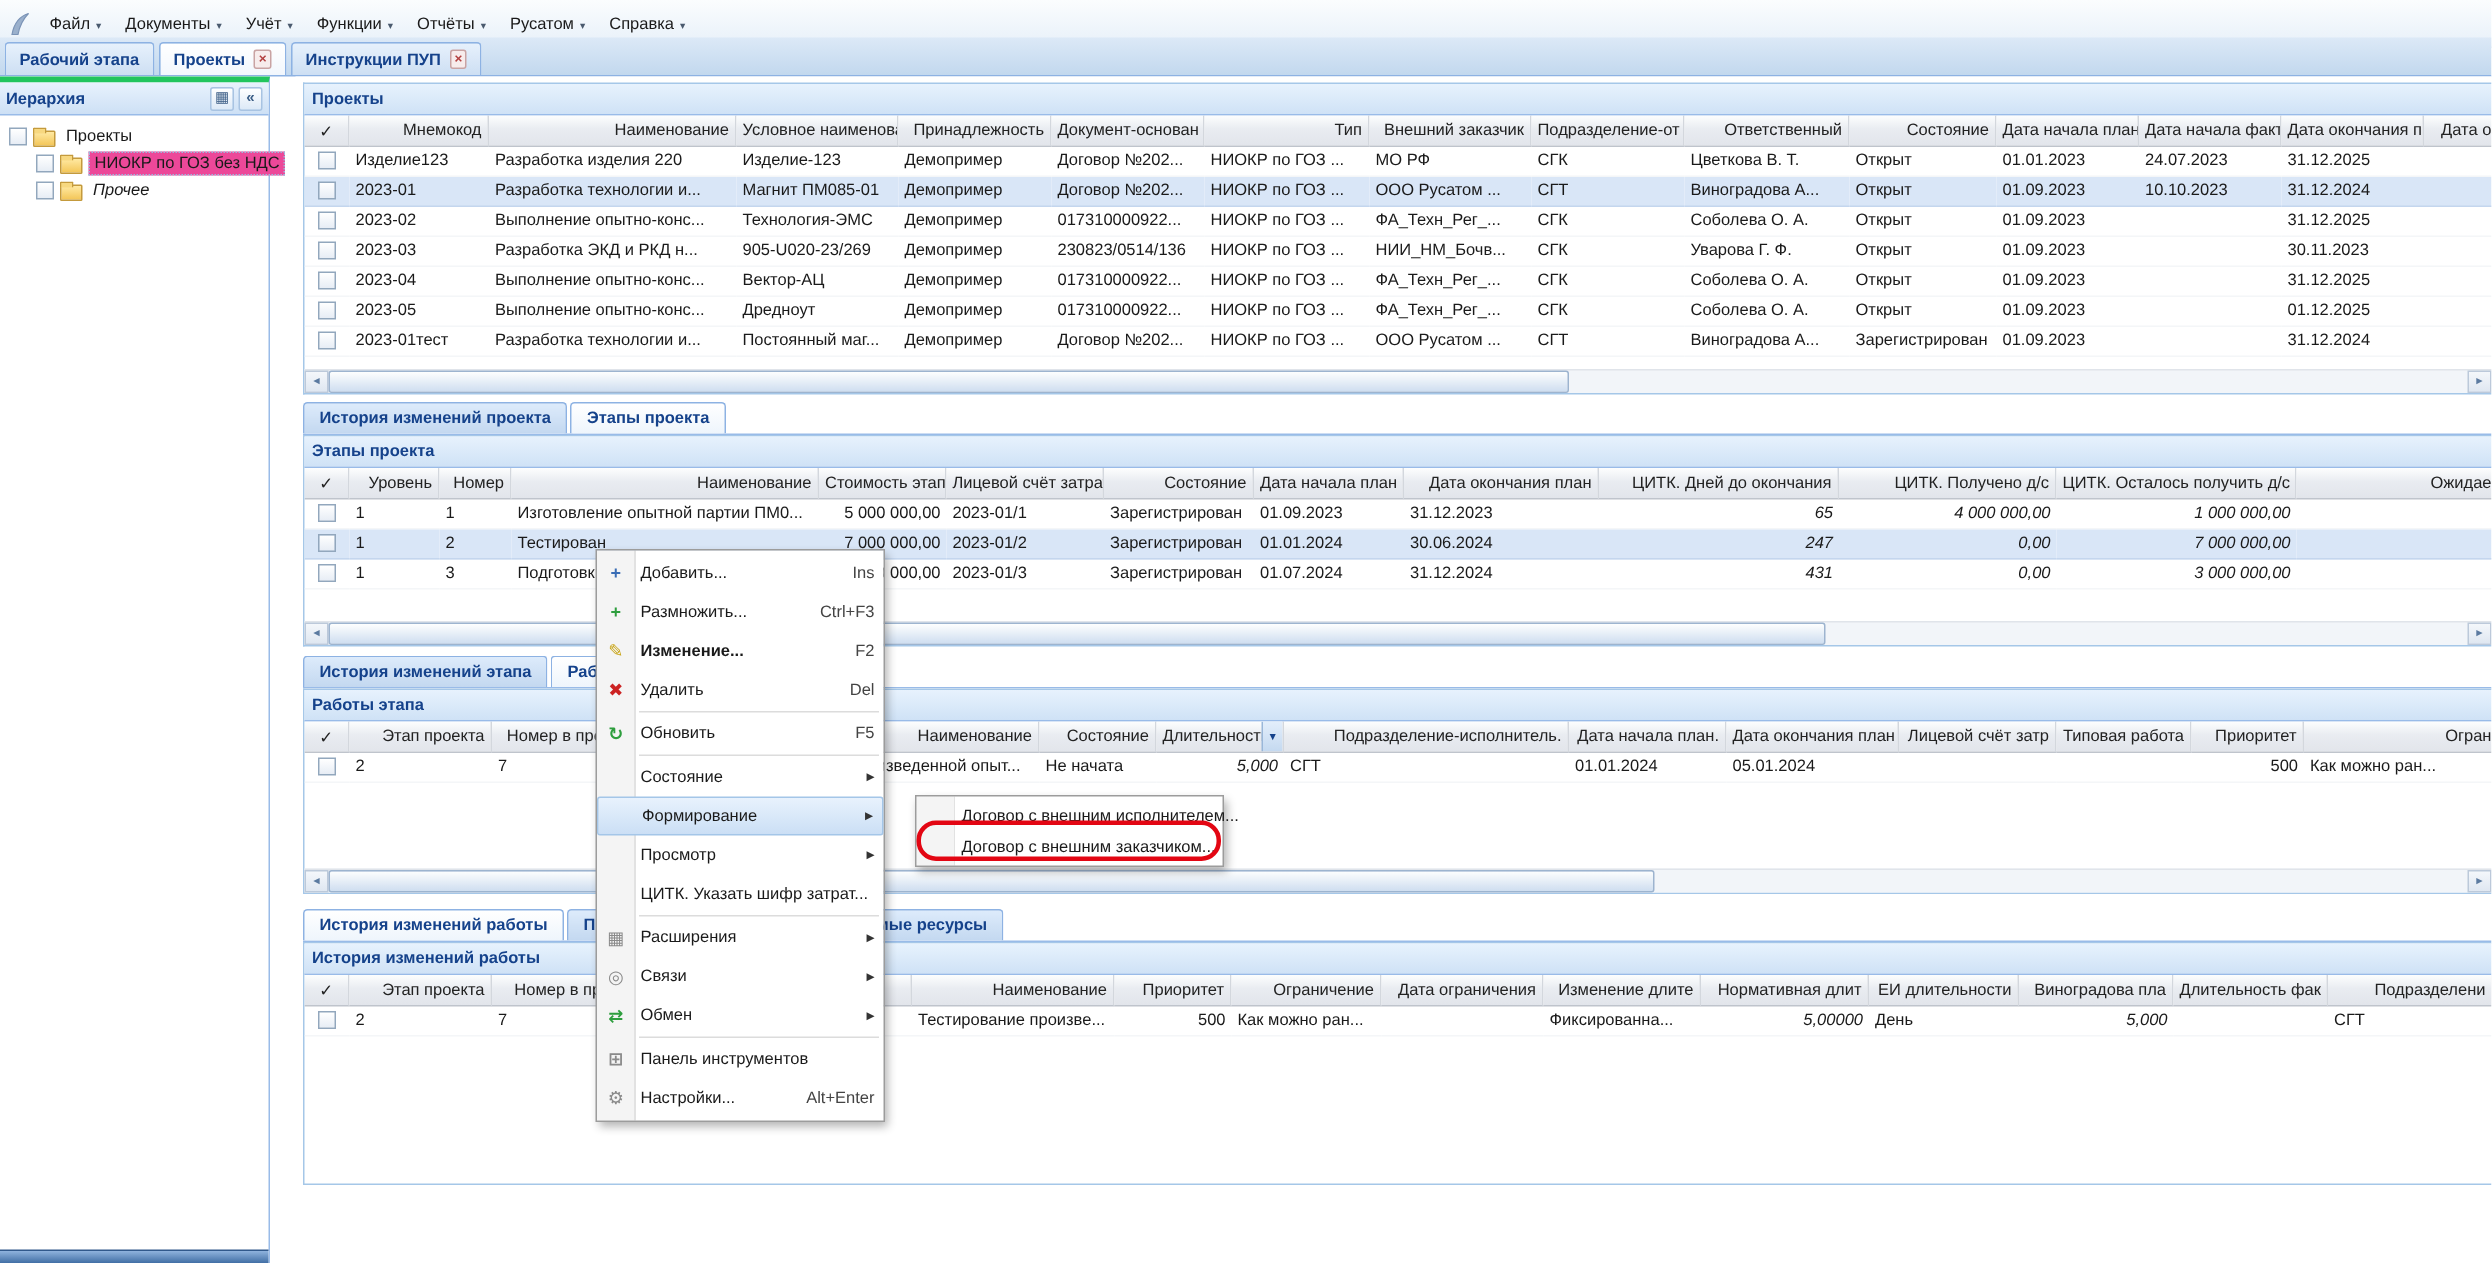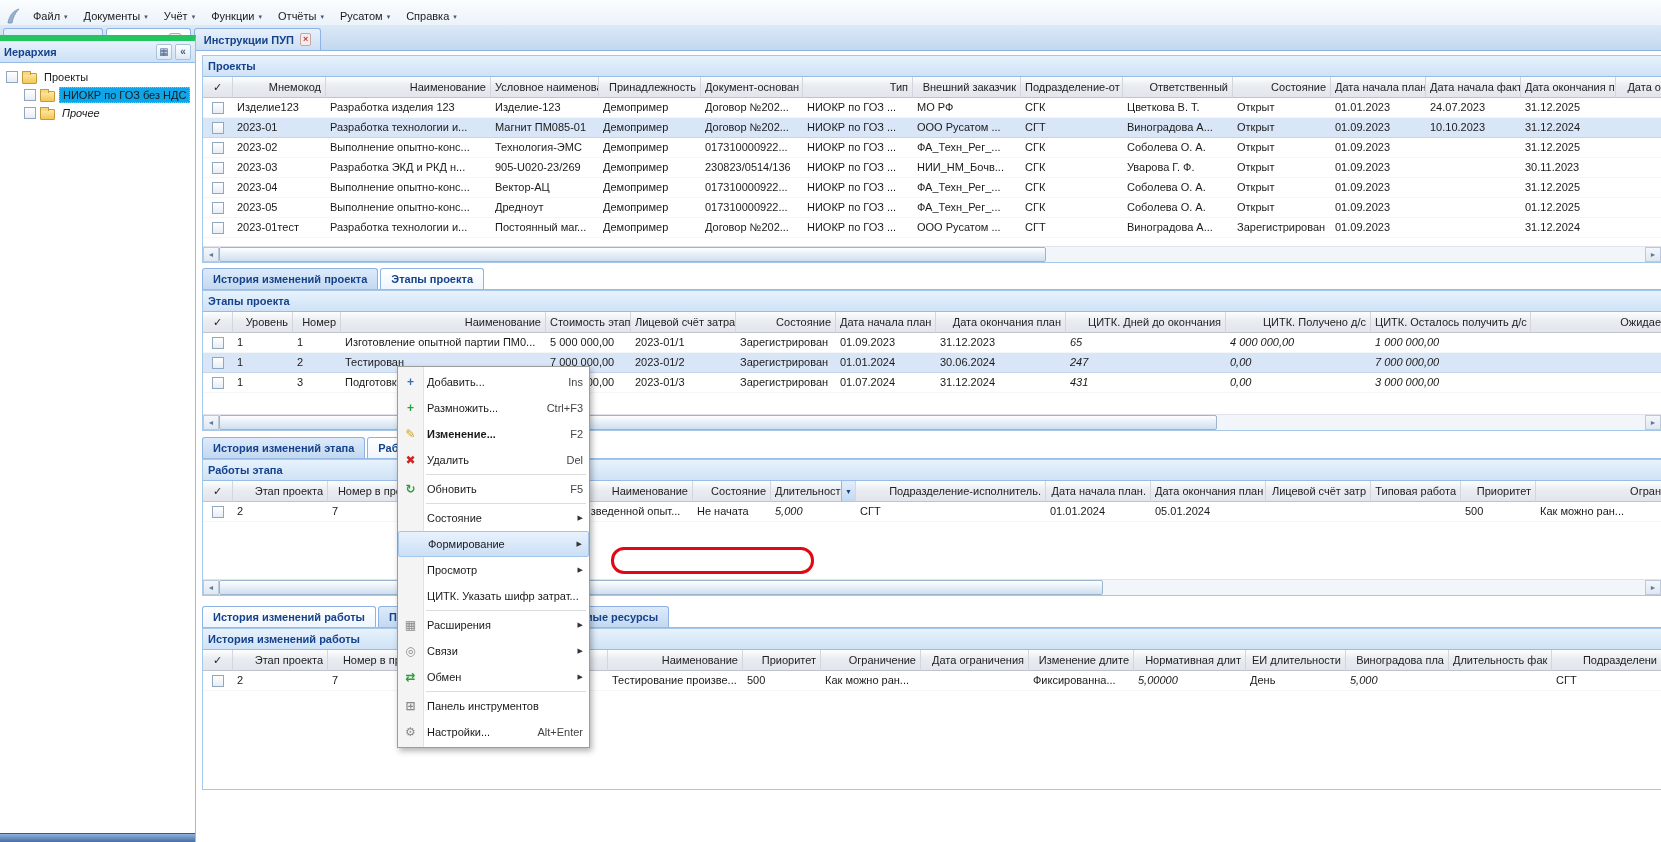--- a/index.html
+++ b/index.html
@@ -13,45 +13,45 @@
 .mbar-item{display:flex;align-items:center;gap:4px;padding:0 8px;height:100%;cursor:default}
 .mbar-item .caret{font-size:7px;color:#4a5a6e;margin-top:2px}
 
 
 .doctabs{position:absolute;left:0;top:25px;width:100%;height:26px;background:linear-gradient(#dce9f7,#c2d8ee);border-bottom:1px solid #8db2e3;display:flex;align-items:flex-end;padding:0 0 0 3px;gap:3px}
 .dtab{display:inline-flex;align-items:center;gap:6px;height:22px;padding:0 9px;border:1px solid #8db2e3;border-bottom:none;border-radius:3px 3px 0 0;background:linear-gradient(#e7f1fc,#cddff3);color:#15428b;font-weight:bold;white-space:nowrap;cursor:pointer}
 .dtab.active{background:linear-gradient(#ffffff,#f2f7fd)}
 .tclose{color:#b34040;font-weight:bold;font-size:9px;line-height:9px;border:1px solid #c9a3a3;border-radius:2px;background:#f7ecec;padding:1px 2px;cursor:pointer}
 
 
-.sidebar{position:absolute;left:0;top:35px;width:196px;bottom:0;background:#fff;border-right:1px solid #99bbe8;border-top:6px solid #22c55e}
+.sidebar{position:absolute;left:0;top:51px;width:180px;bottom:0;background:#fff;border-right:1px solid #99bbe8;border-top:4px solid #22c55e}
 .sidebar-header{height:22px;background:linear-gradient(#e8f2fd,#cde0f5);border-bottom:1px solid #99bbe8;display:flex;align-items:center;justify-content:space-between;padding:0 4px;color:#15428b;font-weight:bold}
 .sb-tools{display:flex;gap:3px}
 .sb-btn{width:16px;height:16px;border:1px solid #a8c3e2;border-radius:2px;background:linear-gradient(#fff,#dce9f7);color:#3c5e86;font-size:10px;line-height:13px;text-align:center;cursor:pointer}
 .tree{padding:5px 2px}
 .tnode{display:flex;align-items:center;gap:4px;height:18px;cursor:pointer;white-space:nowrap}
 .tnode .tlabel{padding:1px 3px}
-.tnode.selected .tlabel{background:#0ea5e9;border:1px dotted #9cb9dd}
+.tnode.selected .tlabel{background:#ec4899;border:1px dotted #9cb9dd}
 .cb{display:inline-block;width:12px;height:12px;border:1px solid #92a7bd;background:linear-gradient(#fff,#e7edf5);flex:0 0 12px}
 .folder{position:relative;display:inline-block;width:15px;height:11px;background:linear-gradient(#ffe9a2,#f3c658);border:1px solid #c49a3c;border-radius:1px;flex:0 0 15px;margin-top:2px}
 .folder::before{content:"";position:absolute;left:-1px;top:-3px;width:7px;height:3px;background:#f7d880;border:1px solid #c49a3c;border-bottom:none;border-radius:1px 1px 0 0}
 .sidebar-bottom{position:absolute;left:0;right:0;bottom:0;height:9px;background:linear-gradient(#8fb3dd,#416fa5);border-top:1px solid #31598b}
 
 
 .main{position:absolute;left:197px;top:51px;right:0;bottom:0;background:#fff}
 .panel{position:absolute;left:5px;right:0;background:#fff;border:1px solid #a5c7e8;border-right:none}
 .panel-header{height:21px;background:linear-gradient(#e7f2fd,#cfe2f6);border-bottom:1px solid #99bbe8;display:flex;align-items:center;padding:0 5px;color:#15428b;font-weight:bold}
 .grid{position:absolute;left:0;right:0;top:21px;bottom:16px;overflow:hidden}
 .grid.noscroll{bottom:0}
 table{border-collapse:separate;border-spacing:0;table-layout:fixed}
 th{height:21px;background:linear-gradient(#fdfefe,#e9ecf1 45%,#e2e5eb);border-right:1px solid #d3d7dd;border-bottom:1px solid #bfc4cc;padding:0 4px;font-weight:normal;text-align:right;white-space:nowrap;overflow:hidden;position:relative;color:#222;cursor:default}
 th.cbhead{text-align:center}
 td{height:20px;line-height:19px;padding:0 4px;white-space:nowrap;overflow:hidden;border-bottom:1px solid #f4f6f8}
 tr.selected td{background:#d9e6f7;border-bottom-color:#c4d6ee}
-td.right{}
+td.right{text-align:right}
 td.i{font-style:italic}
 td.cbcell{text-align:center}
 td.cbcell .cb{vertical-align:middle}
 .col-menu{position:absolute;right:0;top:0;bottom:0;width:14px;background:linear-gradient(#e3eefb,#c4d9f0);border-left:1px solid #9ab7d9;color:#15428b;font-size:7px;display:flex;align-items:center;justify-content:center;cursor:pointer}
 
 
 .hscroll{position:absolute;left:0;right:0;bottom:0;height:16px;background:#f2f5f9;border-top:1px solid #e0e4ea;display:flex;align-items:stretch}
 .sarrow{width:16px;background:linear-gradient(#f4f7fb,#dfe7f1);border:1px solid #bcc9da;color:#5b7aa0;font-size:7px;display:flex;align-items:center;justify-content:center;cursor:pointer}
 .track{flex:1;position:relative}
 .thumb{position:absolute;left:0;top:0;bottom:0;background:linear-gradient(#fdfefe,#cfdef0);border:1px solid #9db4cf;border-radius:2px;cursor:pointer}
@@ -211,21 +211,21 @@
                 <th><span>Дата начала план.</span></th>
                 <th><span>Дата начала факт.</span></th>
                 <th><span>Дата окончания п</span></th>
                 <th><span>Дата окончан</span></th>
               </tr>
             </thead>
             <tbody>
               <tr>
                 <td class="cbcell"><span class="cb"></span></td>
                 <td>Изделие123</td>
-                <td>Разработка изделия 123</td>
+                <td>Разработка изделия 220</td>
                 <td>Изделие-123</td>
                 <td>Демопример</td>
                 <td>Договор №202...</td>
                 <td>НИОКР по ГОЗ ...</td>
                 <td>МО РФ</td>
                 <td>СГК</td>
                 <td>Цветкова В. Т.</td>
                 <td>Открыт</td>
                 <td>01.01.2023</td>
                 <td>24.07.2023</td>
@@ -661,15 +661,23 @@
       <div class="mi">
         <span class="ic" style="color:#8a8a8a">⊞</span>
         <span class="lbl">Панель инструментов</span>
       </div>
       <div class="mi">
         <span class="ic" style="color:#8a8a8a">⚙</span>
         <span class="lbl">Настройки...</span>
         <span class="sc">Alt+Enter</span>
       </div>
     </div>
+  <div class="submenu">
+      <div class="smi">
+        <span>Договор с внешним исполнителем...</span>
+      </div>
+      <div class="smi">
+        <span>Договор с внешним заказчиком...</span>
+      </div>
+    </div>
   <div class="red-ring"></div>
 
 </div>
 
 </body></html>

